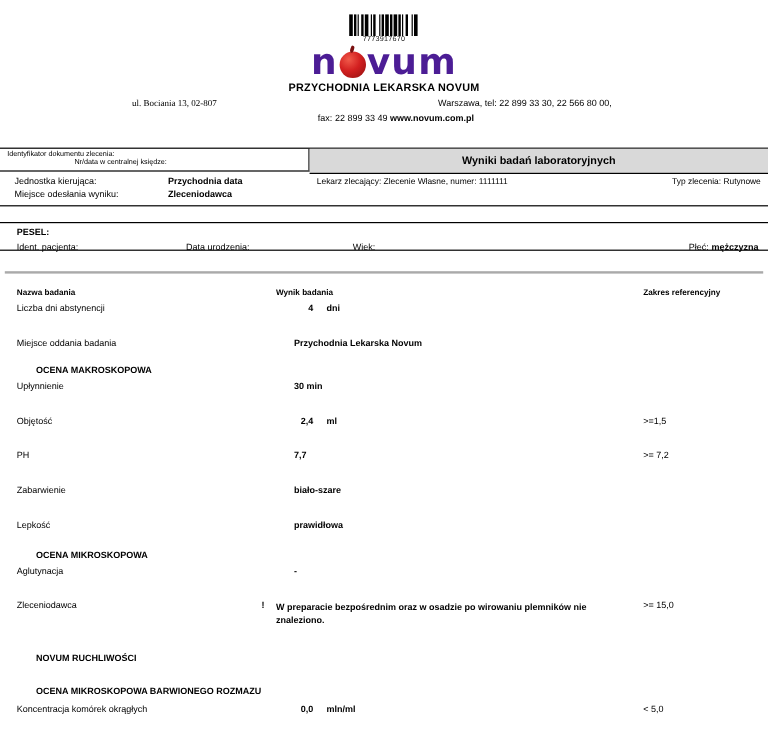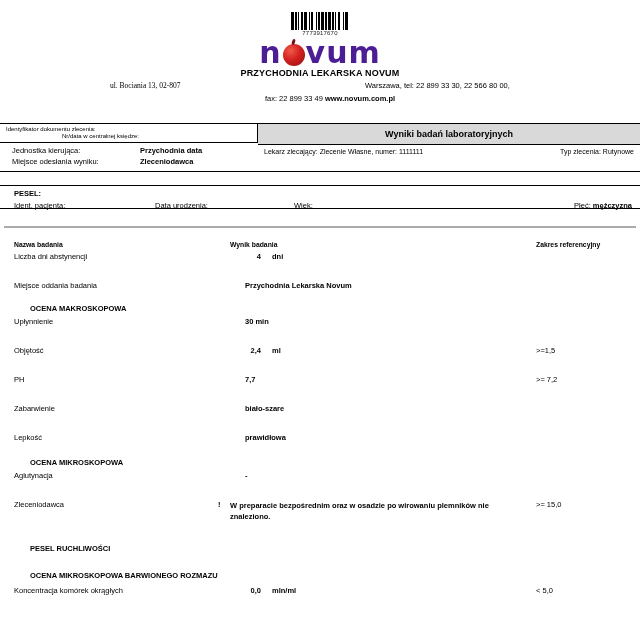--- a/index.html
+++ b/index.html
@@ -371,21 +371,21 @@
           <div class="r-val">-</div>
           <div class="r-ref"></div>
         </div>
         <div class="row" style="margin-top:18px;min-height:22px">
           <div class="r-name">Zleceniodawca</div>
           <div class="r-flag">!</div>
           <div class="r-text">W preparacie bezpośrednim oraz w osadzie po wirowaniu plemników nie znaleziono.</div>
           <div class="r-ref">&gt;= 15,0</div>
         </div>
         <div class="section-head" style="margin-top:22px">
-          <span>PESEL RUCHLIWOŚCI</span>
+          <span>NOVUM RUCHLIWOŚCI</span>
         </div>
         <div class="section-head" style="margin-top:15px">
           <span>OCENA MIKROSKOPOWA BARWIONEGO ROZMAZU</span>
         </div>
         <div class="row" style="margin-top:3px">
           <div class="r-name">Koncentracja komórek okrągłych</div>
           <div class="r-val-right">0,0</div>
           <div class="r-unit">mln/ml</div>
           <div class="r-ref">&lt; 5,0</div>
         </div>

